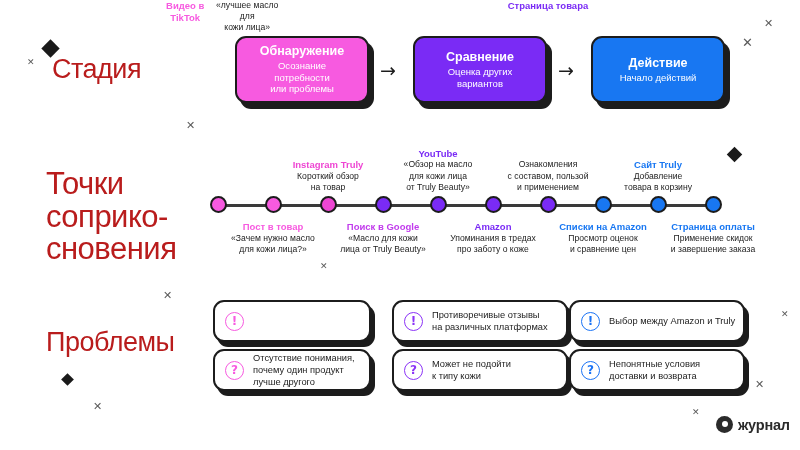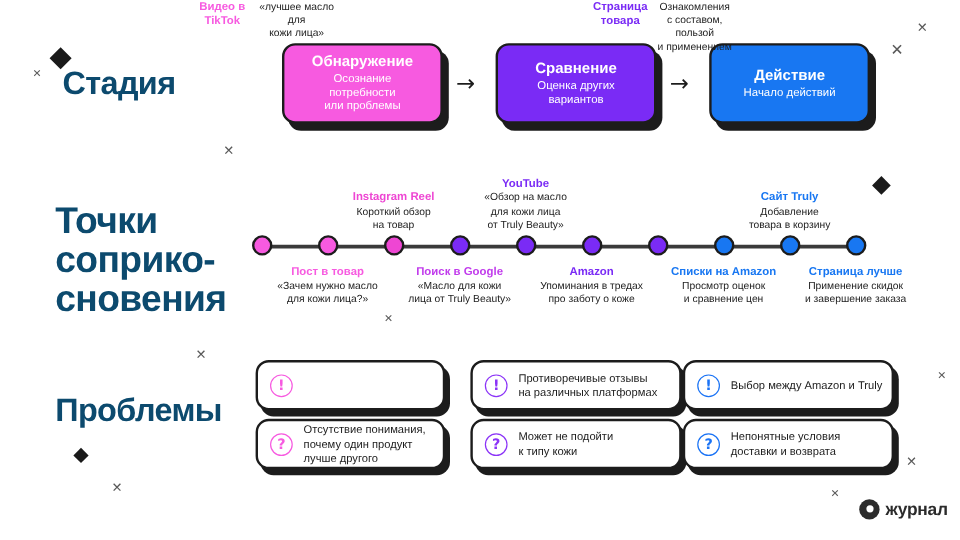--- a/index.html
+++ b/index.html
@@ -10,22 +10,22 @@
   }
   #canvas{position:relative;width:800px;height:450px;}
 
   
   .diamond{position:absolute;background:#1a1a1a;transform:rotate(45deg);}
   .sparkle{position:absolute;color:#5a5a5a;line-height:1;font-family:"DejaVu Sans",sans-serif;}
 
   
   .row-title{
     position:absolute;
-    font-weight:bold;
-    color:#0c4a6e;
+    font-weight:normal;
+    color:#b91c1c;
     letter-spacing:-0.5px;
     line-height:1.05;
   }
   #title-stage{left:52px;top:55px;font-size:27px;}
   #title-touch{left:46px;top:168px;font-size:31px;width:160px;}
   #title-problems{left:46px;top:328px;font-size:27px;}
 
   
   .stage-wrap{position:absolute;top:36px;width:134px;height:67px;}
   .stage-shadow{
@@ -152,56 +152,56 @@
         <div class="tp-head" style="color: rgb(247, 90, 224);">Видео в TikTok</div>
         <div class="tp-sub">«лучшее масло для<br>кожи лица»</div>
       </div>
       <div class="dot" style="left: 264.5px; background: rgb(247, 90, 224);"></div>
       <div class="tp-label" style="left: 211px; top: 221px;">
         <div class="tp-head" style="color: rgb(247, 90, 224);">Пост в товар</div>
         <div class="tp-sub">«Зачем нужно масло<br>для кожи лица?»</div>
       </div>
       <div class="dot" style="left: 319.5px; background: rgb(238, 70, 211);"></div>
       <div class="tp-label" style="left: 266px; top: 0px; height: 193px; display: flex; flex-direction: column; justify-content: flex-end;">
-        <div class="tp-head" style="color: rgb(238, 70, 211);">Instagram Reel</div>
+        <div class="tp-head" style="color: rgb(238, 70, 211);">Instagram Truly</div>
         <div class="tp-sub">Короткий обзор<br>на товар</div>
       </div>
       <div class="dot" style="left: 374.5px; background: rgb(122, 43, 245);"></div>
       <div class="tp-label" style="left: 321px; top: 221px;">
         <div class="tp-head" style="color: rgb(193, 59, 236);">Поиск в Google</div>
         <div class="tp-sub">«Масло для кожи<br>лица от Truly Beauty»</div>
       </div>
       <div class="dot" style="left: 429.5px; background: rgb(122, 43, 245);"></div>
       <div class="tp-label" style="left: 376px; top: 0px; height: 193px; display: flex; flex-direction: column; justify-content: flex-end;">
         <div class="tp-head" style="color: rgb(122, 43, 245); margin-top: 39px;">YouTube</div>
         <div class="tp-sub">«Обзор на масло<br>для кожи лица<br>от Truly Beauty»</div>
       </div>
       <div class="dot" style="left: 484.5px; background: rgb(122, 43, 245);"></div>
       <div class="tp-label" style="left: 431px; top: 221px;">
         <div class="tp-head" style="color: rgb(122, 43, 245);">Amazon</div>
         <div class="tp-sub">Упоминания в тредах<br>про заботу о коже</div>
       </div>
       <div class="dot" style="left: 539.5px; background: rgb(122, 43, 245);"></div>
-      <div class="tp-label" style="left: 486px; top: 0px; height: 193px; display: flex; flex-direction: row; justify-content: space-between;">
+      <div class="tp-label" style="left: 486px; top: 0px; height: 193px; display: flex; flex-direction: column; justify-content: space-between;">
         <div class="tp-head" style="color: rgb(122, 43, 245);">Страница товара</div>
         <div class="tp-sub">Ознакомления<br>с составом, пользой<br>и применением</div>
       </div>
       <div class="dot" style="left: 594.5px; background: rgb(24, 119, 242);"></div>
       <div class="tp-label" style="left: 541px; top: 221px;">
         <div class="tp-head" style="color: rgb(24, 119, 242);">Списки на Amazon</div>
         <div class="tp-sub">Просмотр оценок<br>и сравнение цен</div>
       </div>
       <div class="dot" style="left: 649.5px; background: rgb(24, 119, 242);"></div>
       <div class="tp-label" style="left: 596px; top: 0px; height: 193px; display: flex; flex-direction: column; justify-content: flex-end;">
         <div class="tp-head" style="color: rgb(24, 119, 242);">Сайт Truly</div>
         <div class="tp-sub">Добавление<br>товара в корзину</div>
       </div>
       <div class="dot" style="left: 704.5px; background: rgb(24, 119, 242);"></div>
       <div class="tp-label" style="left: 651px; top: 221px;">
-        <div class="tp-head" style="color: rgb(24, 119, 242);">Страница лучше</div>
+        <div class="tp-head" style="color: rgb(24, 119, 242);">Страница оплаты</div>
         <div class="tp-sub">Применение скидок<br>и завершение заказа</div>
       </div>
     </div>
 
   <div class="row-title" id="title-problems">Проблемы</div>
 
   <div id="problems-layer">
       <div class="prob-wrap" style="left: 213px; top: 300px; width: 158px;">
         <div class="prob-shadow"></div>
         <div class="prob-box">

